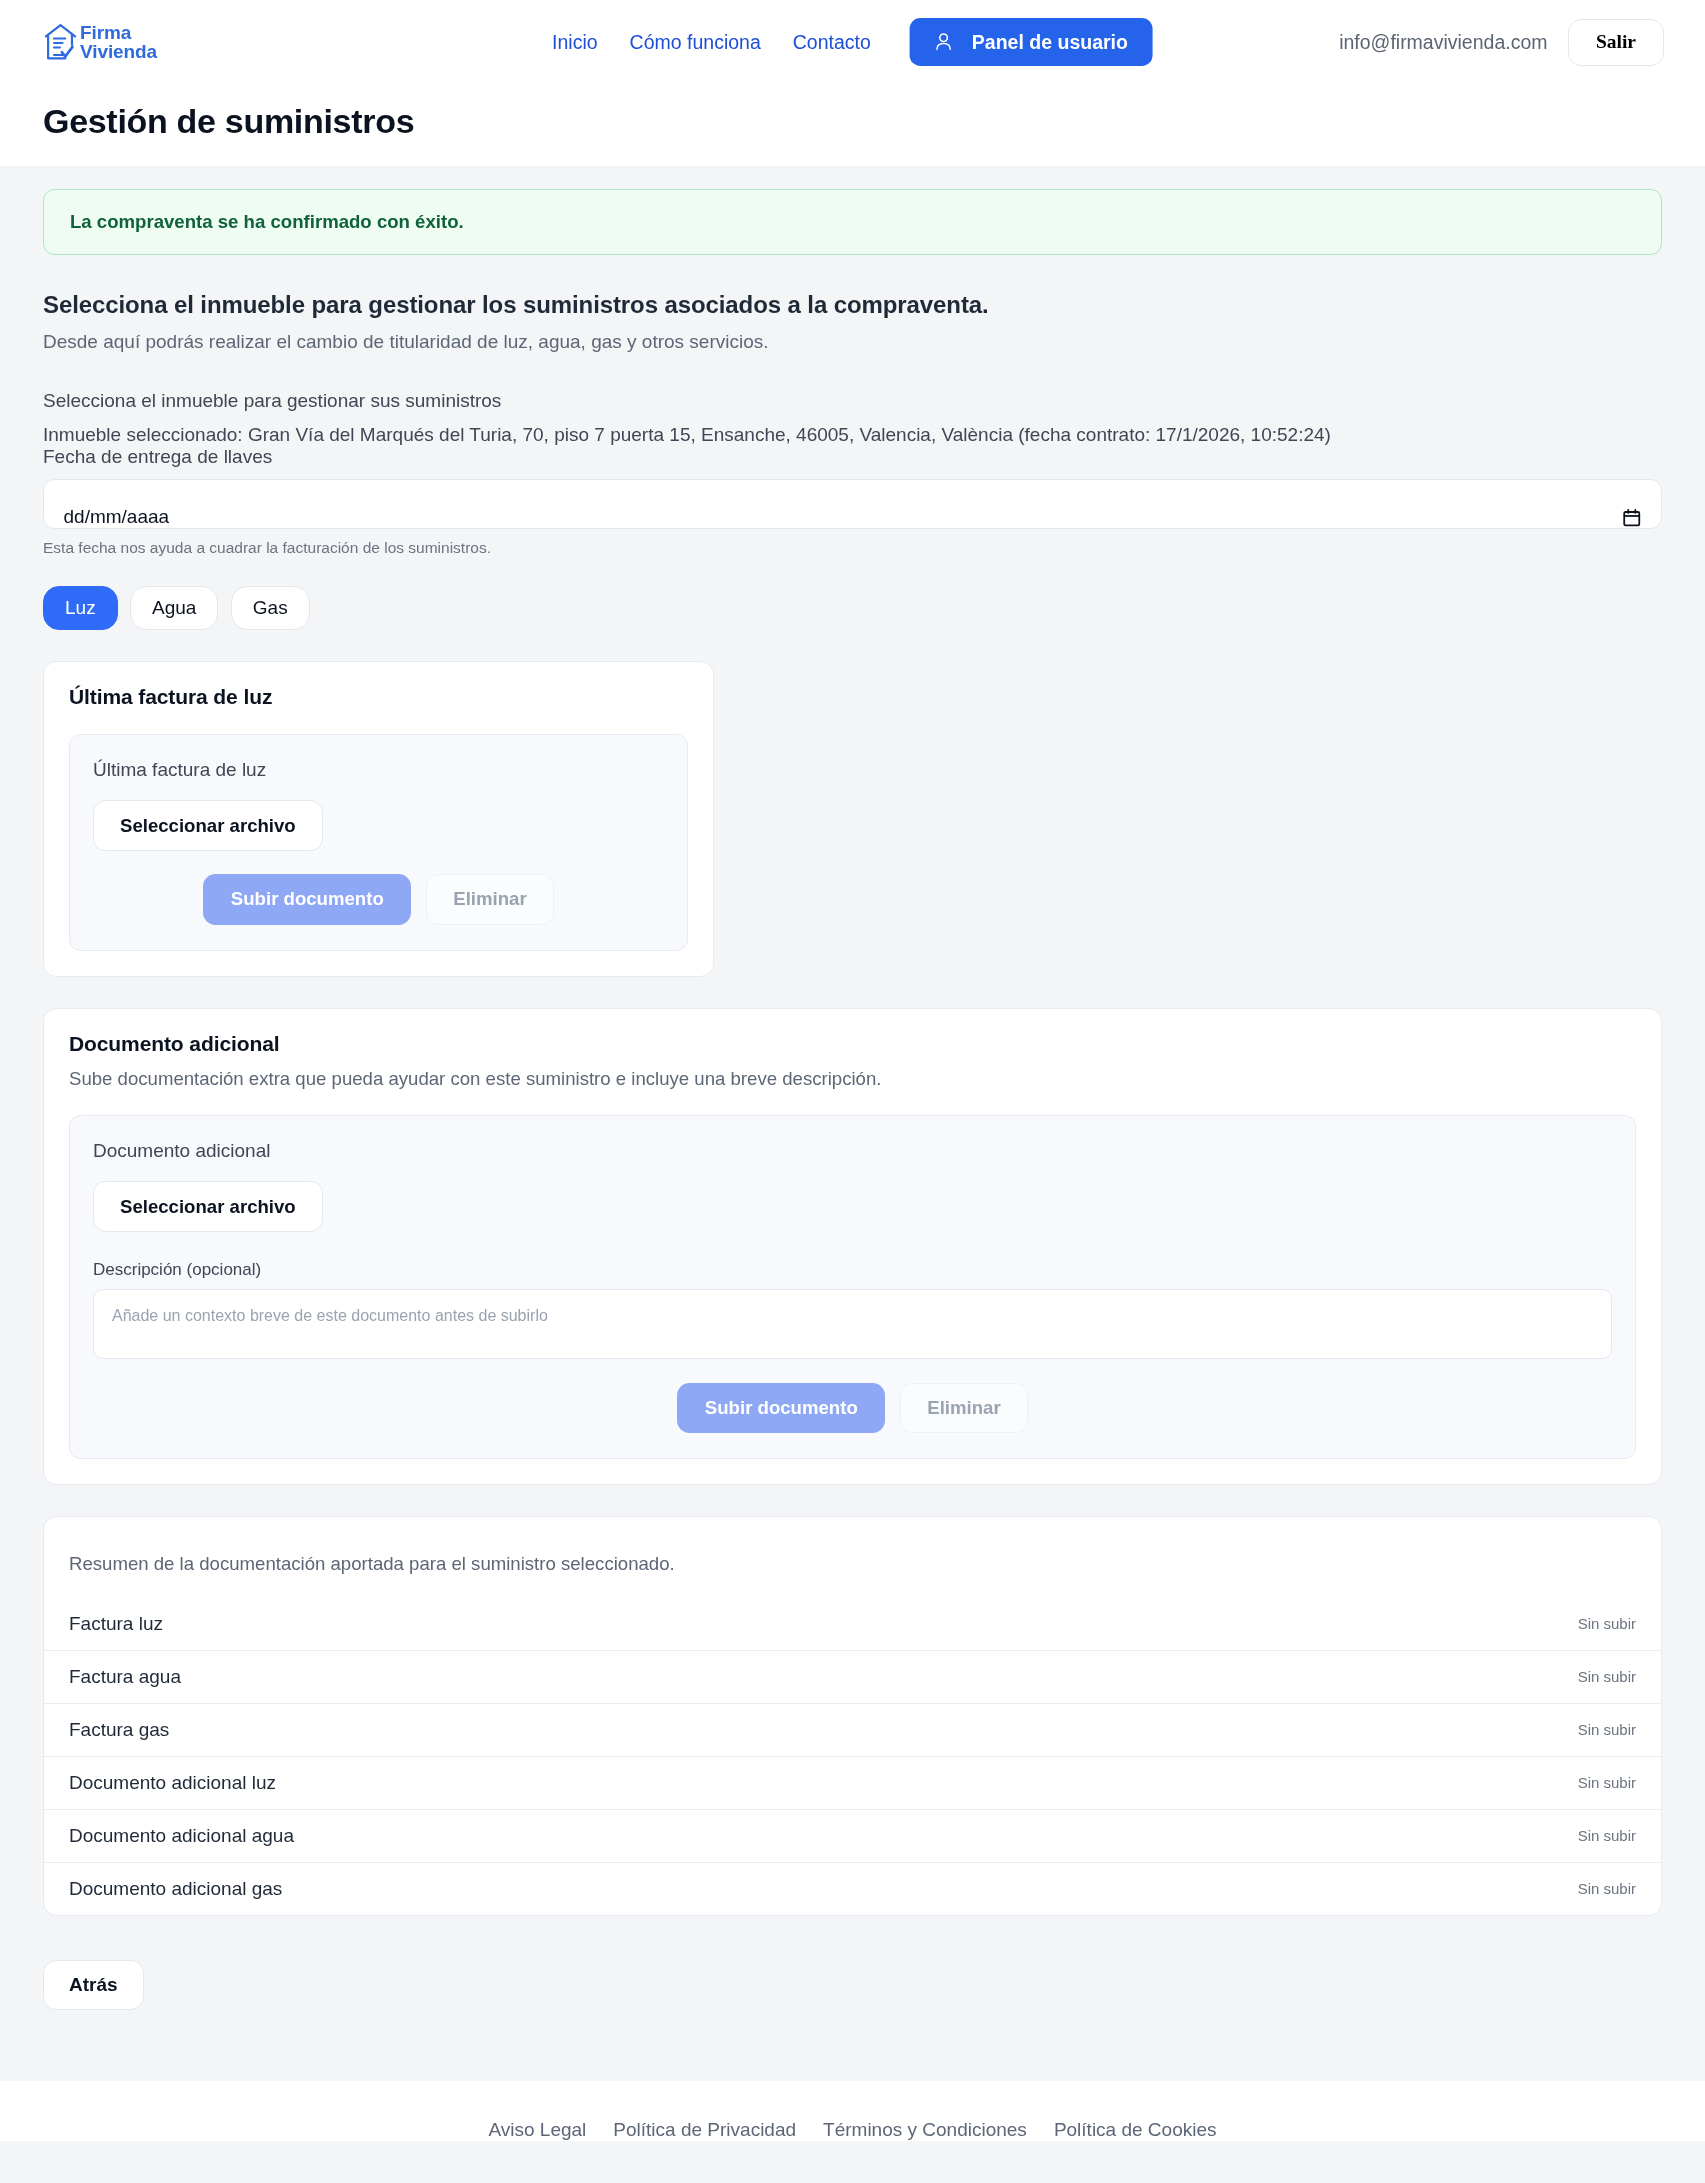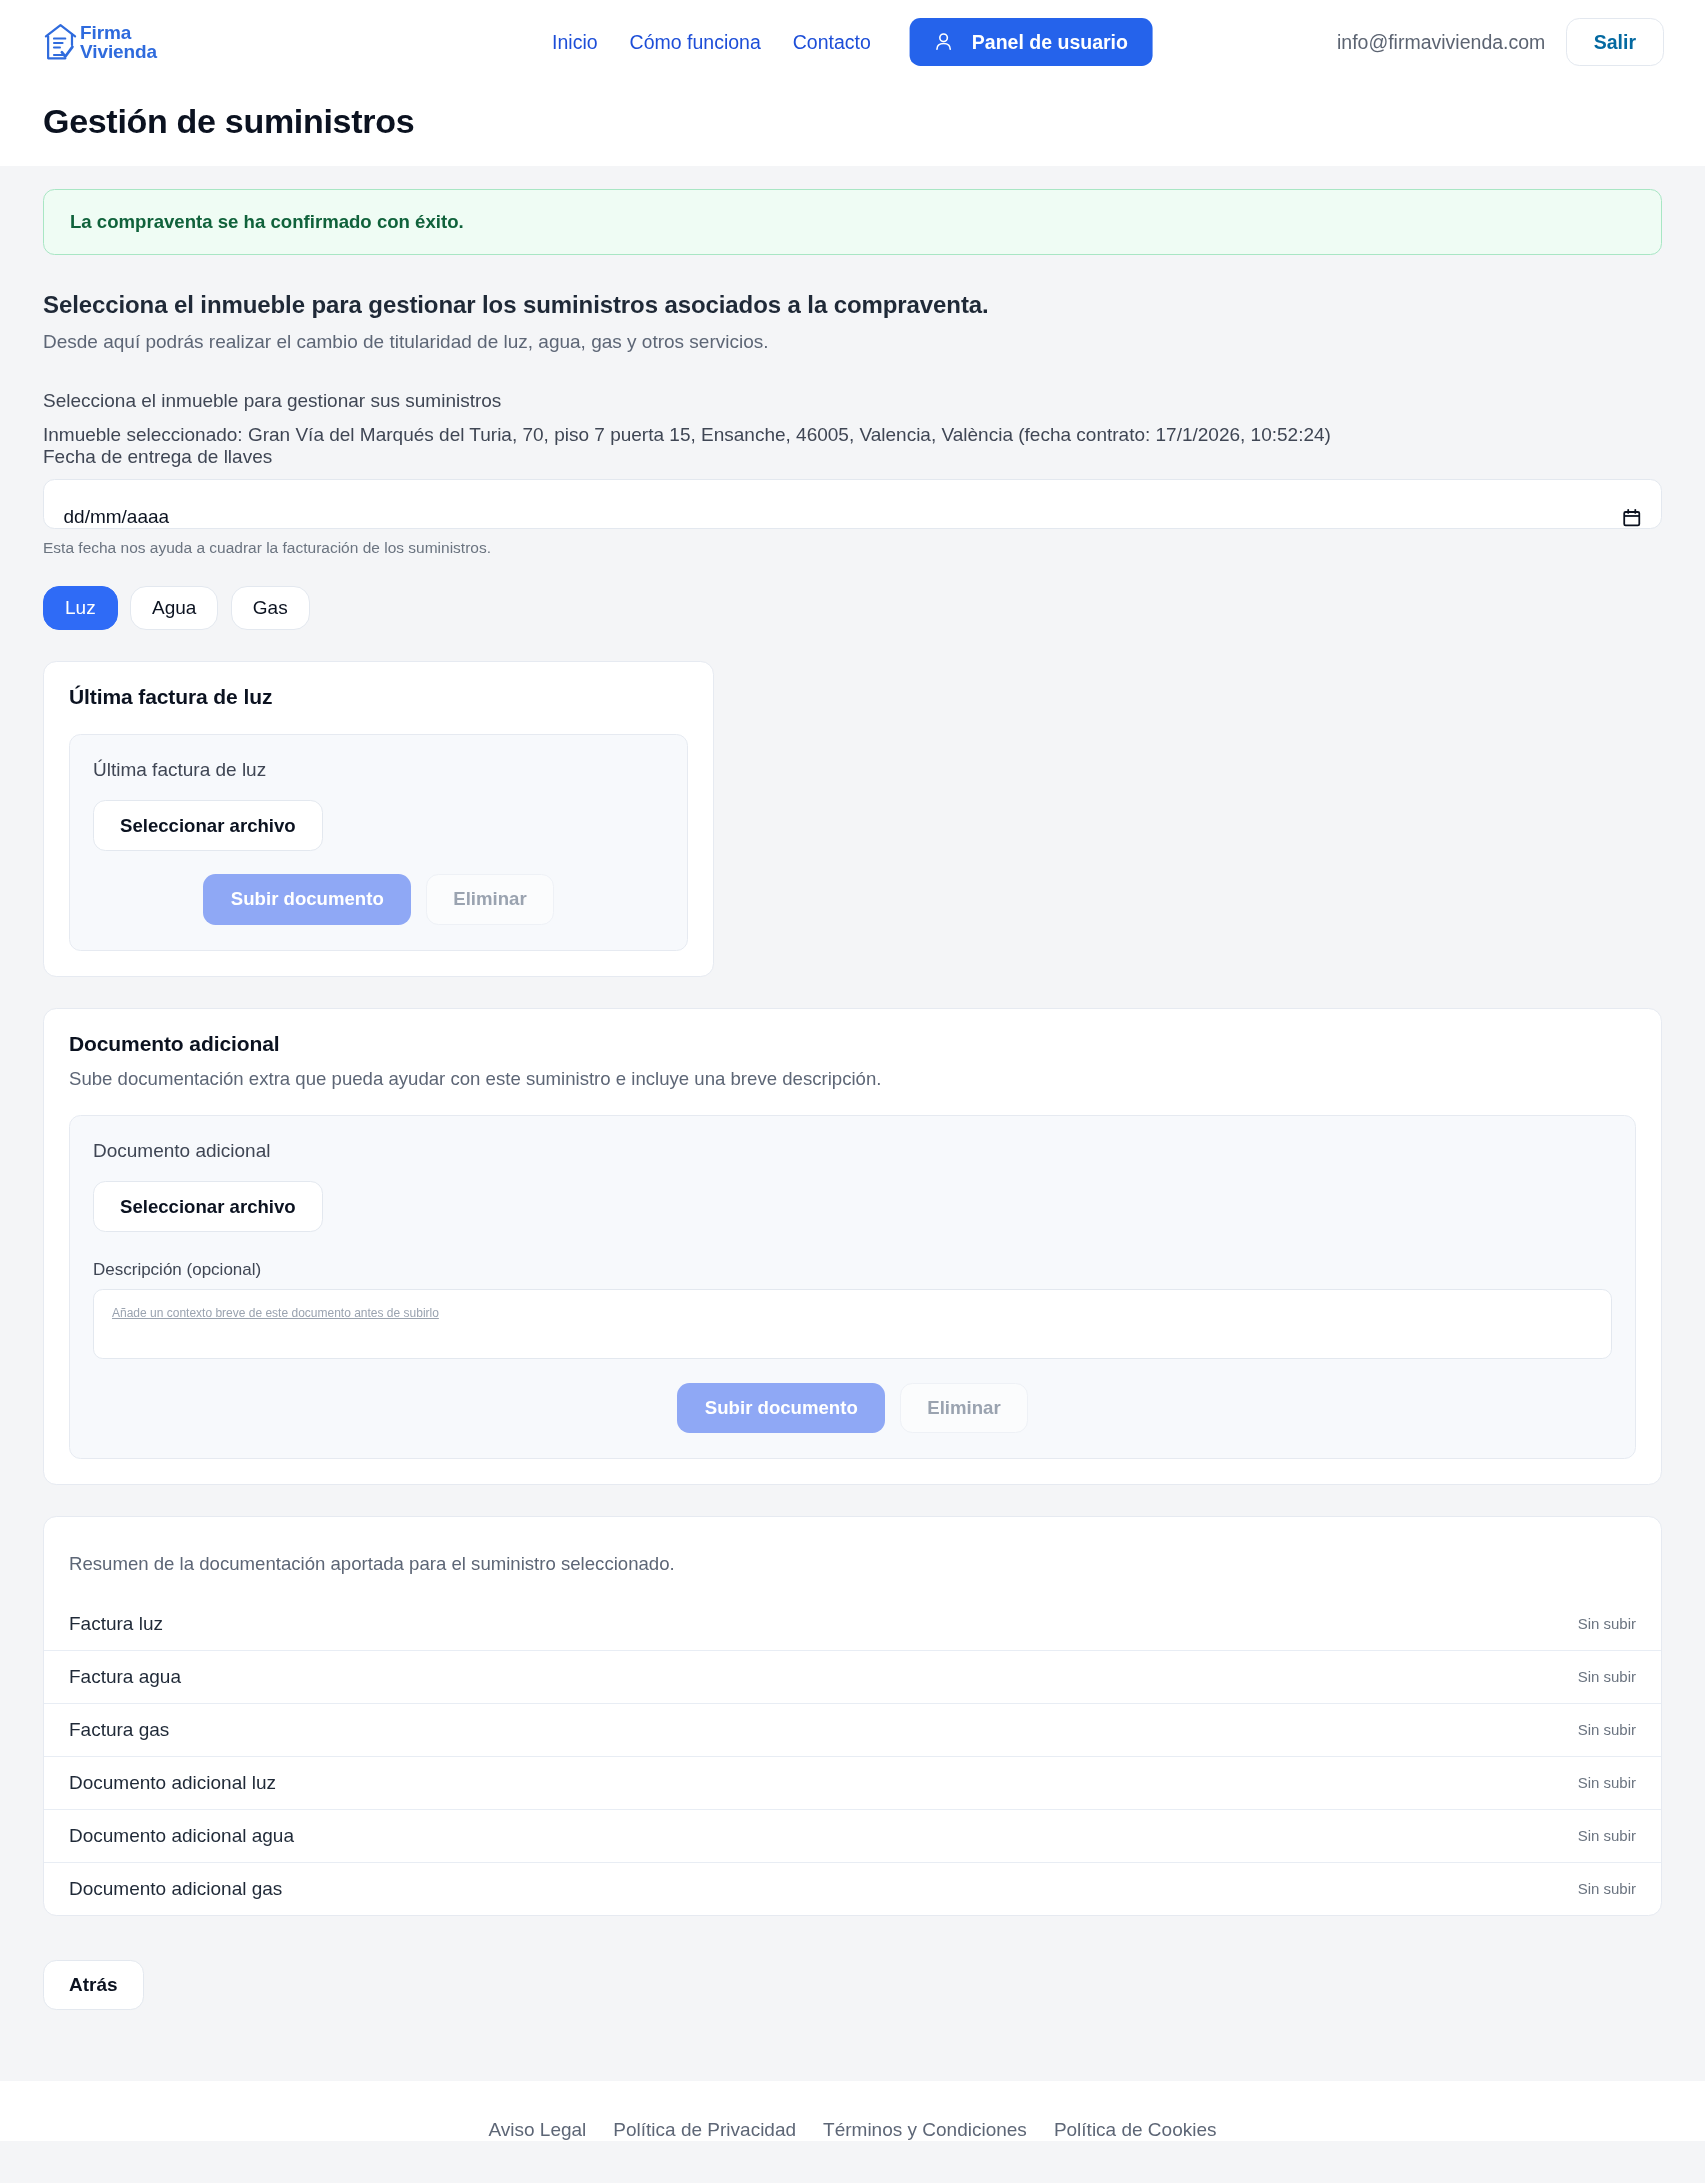--- a/index.html
+++ b/index.html
@@ -85,24 +85,24 @@
     font-size: 19.5px;
     color: #5c6472;
     white-space: nowrap;
   }
   .logout-btn {
     background: #ffffff;
     border: 1.3px solid #e3e8ef;
     border-radius: 13.3px;
     font-size: 19.5px;
     font-weight: bold;
-    color: #0369a1;
+    color: #000000;
     padding: 11.5px 27px;
     cursor: pointer;
-    font-family: Liberation Sans, sans-serif;
+    font-family: Liberation Serif, serif;
     white-space: nowrap;
   }
 
   
   .page-title-wrap {
     background: #ffffff;
     padding: 18px 43px 25px 43px;
   }
   .page-title {
     font-size: 34px;
@@ -297,27 +297,26 @@
     color: #3f4654;
   }
   .desc-area {
     margin-top: 9px;
     width: 100%;
     height: 70px;
     background: #ffffff;
     border: 1.3px solid #e3e8ef;
     border-radius: 9.8px;
     padding: 17px 18px;
-    font-size: 12px;
+    font-size: 16px;
     color: #9aa3b0;
     font-family: inherit;
     resize: none;
     cursor: text;
     line-height: 1.1;
-    text-decoration: underline;
   }
   .desc-area::placeholder { color: #9aa3b0; }
 
   
   .doc-list { margin-top: 23px; }
   .doc-row {
     display: flex;
     align-items: center;
     justify-content: space-between;
     padding: 15px 25px;

